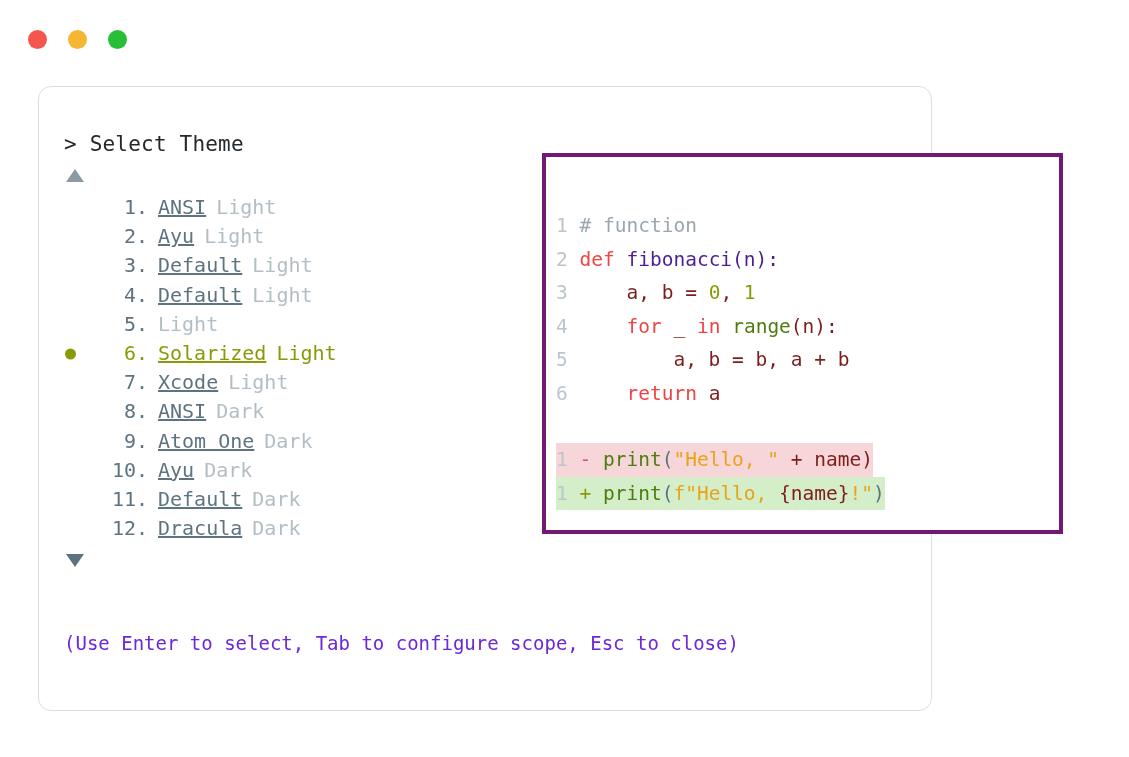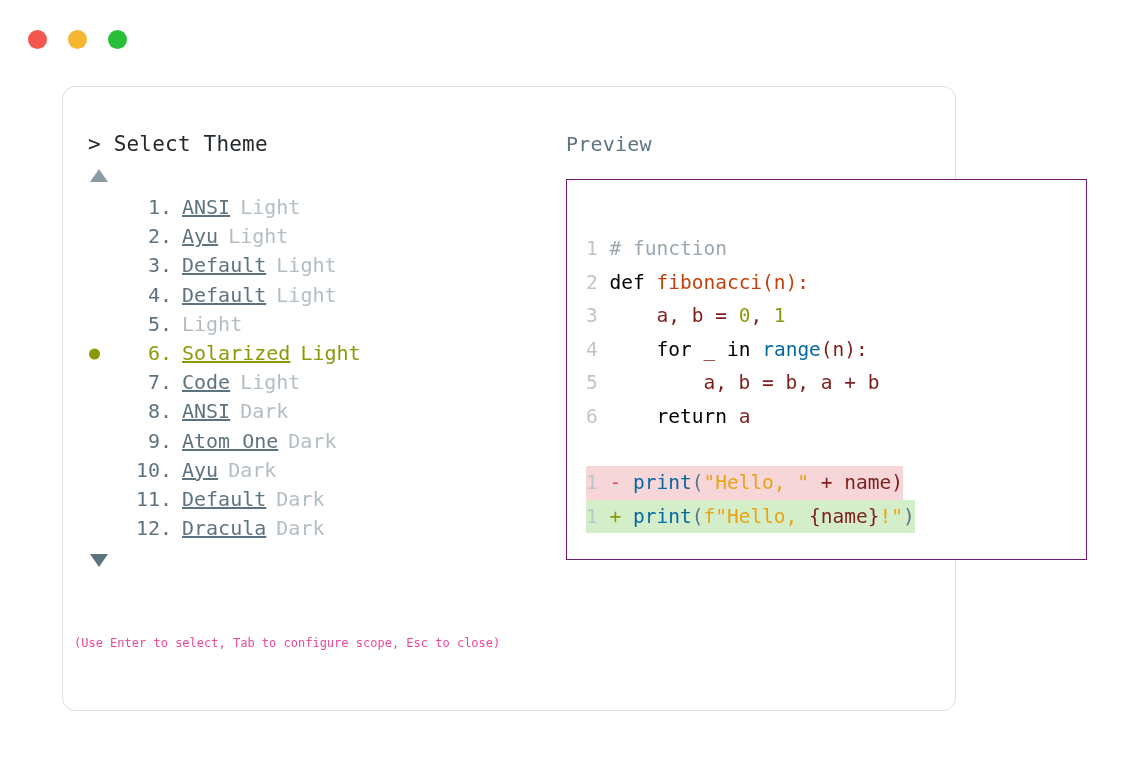--- a/index.html
+++ b/index.html
@@ -18,21 +18,20 @@
   .dot { width: 19px; height: 19px; border-radius: 50%; display: block; }
 
   
   .card {
     position: absolute;
     left: 38px; top: 86px;
     width: 894px; height: 625px;
     background: #ffffff;
     border: 1px solid #dcdfe0;
     border-radius: 13px;
-    margin-left: 24px;
   }
 
   .card-inner { position: relative; width: 100%; height: 100%; }
 
   
   .left-col { position: absolute; left: 25px; top: 44px; width: 480px; }
 
   .prompt {
     font-size: 21px;
     line-height: 26px;
@@ -87,51 +86,51 @@
   
   .right-col { position: absolute; left: 503px; top: 44px; width: 525px; }
   .preview-label {
     font-size: 20px; line-height: 26px;
     color: #5e7380; letter-spacing: 0.2px;
     white-space: pre;
   }
   .preview-box {
     margin-top: 22px;
     width: 521px; height: 381px;
-    border: 1px solid #701a75;
+    border: 4px solid #701a75;
     background: #ffffff;
-    padding: 52px 0 0 19px;
+    padding: 52px 0 0 10px;
   }
 
   .code { font-size: 19.5px; line-height: 33.5px; white-space: pre; }
   .code-line { white-space: pre; }
   .ln { color: #bcc5ca; }
   .tok-comment { color: #9aa7ae; }
-  .tok-kw { color: #000000; }
-  .tok-fn { color: #c2410c; }
+  .tok-kw { color: #ef4444; }
+  .tok-fn { color: #4c1d95; }
   .tok-plain { color: #7f1d1d; }
   .tok-num { color: #8a9a06; }
-  .tok-builtin { color: #0369a1; }
+  .tok-builtin { color: #4d7c0f; }
   .tok-str { color: #e8a317; }
   .tok-punct { color: #5e7380; }
 
   .diff-block { margin-top: 33px; }
   .diff-line { display: inline-block; white-space: pre; }
   .diff-wrap { line-height: 33.5px; }
   .diff-del { background: #f6d6d9; }
   .diff-add { background: #d4eeca; }
   .mark-del { color: #d9555c; }
   .mark-add { color: #8a9a06; }
 
   
   .hint {
     position: absolute;
-    left: 11px; top: 543px;
-    font-size: 12px; line-height: 26px;
-    color: #ec4899;
+    left: 25px; top: 543px;
+    font-size: 19px; line-height: 26px;
+    color: #6d28d9;
     white-space: pre;
   }
 </style>
 </head>
 <body>
 
 <div id="root">
 
   <div class="traffic">
     <span class="dot" style="background: rgb(244, 86, 78);"></span>
@@ -145,32 +144,31 @@
       <div class="left-col">
         <div class="prompt">&gt; Select Theme</div>
         <div class="arrow-up"></div>
         <div class="theme-list" id="theme-list">
             <div class="theme-row"><span class="bullet hidden"></span><span class="row-num">1.</span><span class="row-name">ANSI</span><span class="row-variant">Light</span></div>
             <div class="theme-row"><span class="bullet hidden"></span><span class="row-num">2.</span><span class="row-name">Ayu</span><span class="row-variant">Light</span></div>
             <div class="theme-row"><span class="bullet hidden"></span><span class="row-num">3.</span><span class="row-name">Default</span><span class="row-variant">Light</span></div>
             <div class="theme-row"><span class="bullet hidden"></span><span class="row-num">4.</span><span class="row-name">Default</span><span class="row-variant">Light</span></div>
             <div class="theme-row"><span class="bullet hidden"></span><span class="row-num">5.</span><span class="row-variant">Light</span></div>
             <div class="theme-row selected"><span class="bullet"></span><span class="row-num">6.</span><span class="row-name">Solarized</span><span class="row-variant">Light</span></div>
-            <div class="theme-row"><span class="bullet hidden"></span><span class="row-num">7.</span><span class="row-name">Code</span><span class="row-variant">Light</span></div>
+            <div class="theme-row"><span class="bullet hidden"></span><span class="row-num">7.</span><span class="row-name">Xcode</span><span class="row-variant">Light</span></div>
             <div class="theme-row"><span class="bullet hidden"></span><span class="row-num">8.</span><span class="row-name">ANSI</span><span class="row-variant">Dark</span></div>
             <div class="theme-row"><span class="bullet hidden"></span><span class="row-num">9.</span><span class="row-name">Atom One</span><span class="row-variant">Dark</span></div>
             <div class="theme-row"><span class="bullet hidden"></span><span class="row-num">10.</span><span class="row-name">Ayu</span><span class="row-variant">Dark</span></div>
             <div class="theme-row"><span class="bullet hidden"></span><span class="row-num">11.</span><span class="row-name">Default</span><span class="row-variant">Dark</span></div>
             <div class="theme-row"><span class="bullet hidden"></span><span class="row-num">12.</span><span class="row-name">Dracula</span><span class="row-variant">Dark</span></div>
           </div>
         <div class="arrow-down"></div>
       </div>
 
       <div class="right-col">
-        <div class="preview-label">Preview</div>
         <div class="preview-box">
           <div class="code" id="code-block"><div class="code-line"><span class="ln">1 </span><span class="tok-comment"># function</span></div><div class="code-line"><span class="ln">2 </span><span class="tok-kw">def </span><span class="tok-fn">fibonacci(n):</span></div><div class="code-line"><span class="ln">3 </span><span class="tok-plain">    a, b = </span><span class="tok-num">0</span><span class="tok-plain">, </span><span class="tok-num">1</span></div><div class="code-line"><span class="ln">4 </span><span class="tok-plain">    </span><span class="tok-kw">for</span><span class="tok-plain"> _ </span><span class="tok-kw">in</span><span class="tok-plain"> </span><span class="tok-builtin">range</span><span class="tok-plain">(n):</span></div><div class="code-line"><span class="ln">5 </span><span class="tok-plain">        a, b = b, a + b</span></div><div class="code-line"><span class="ln">6 </span><span class="tok-plain">    </span><span class="tok-kw">return</span><span class="tok-plain"> a</span></div></div>
           <div class="diff-block code" id="diff-block"><div class="diff-wrap"><span class="diff-line diff-del"><span class="ln">1 </span><span class="mark-del">- </span><span class="tok-builtin">print</span><span class="tok-punct">(</span><span class="tok-str">"Hello, "</span><span class="tok-plain"> + name)</span></span></div><div class="diff-wrap"><span class="diff-line diff-add"><span class="ln">1 </span><span class="mark-add">+ </span><span class="tok-builtin">print</span><span class="tok-punct">(</span><span class="tok-str">f"Hello, </span><span class="tok-plain">{name}</span><span class="tok-str">!"</span><span class="tok-punct">)</span></span></div></div>
         </div>
       </div>
 
       <div class="hint">(Use Enter to select, Tab to configure scope, Esc to close)</div>
 
     </div>
   </div>

